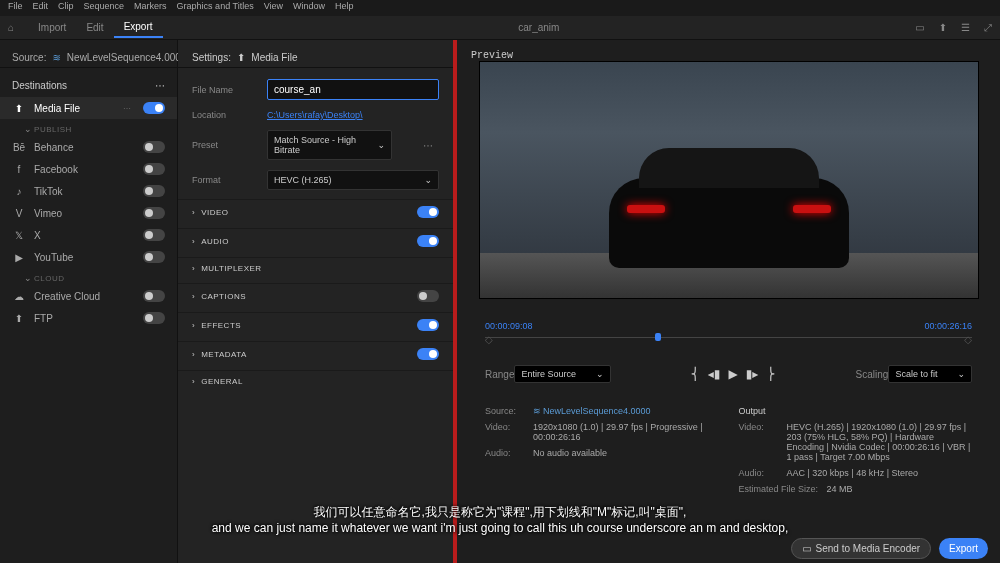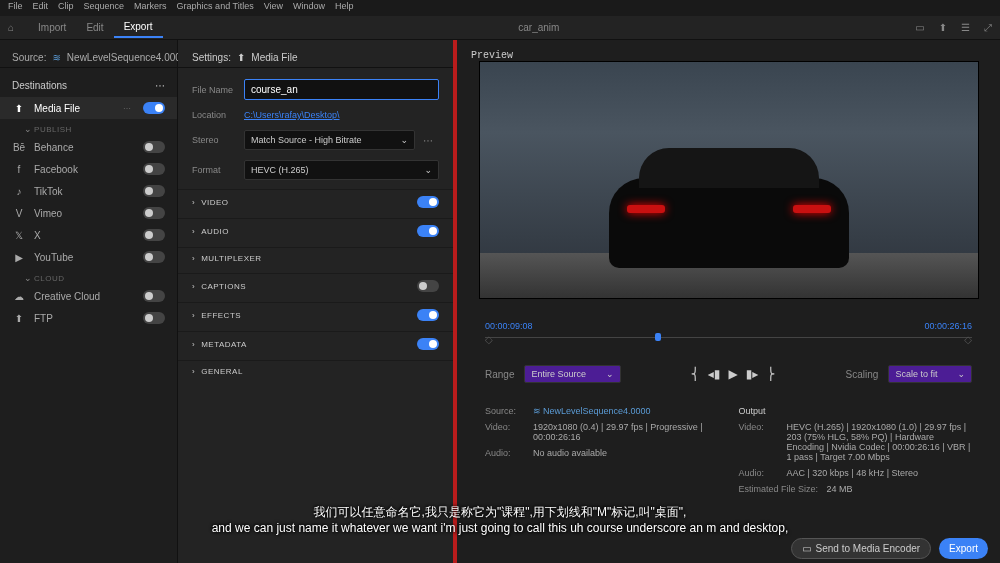--- a/index.html
+++ b/index.html
@@ -23,55 +23,55 @@
 .dest-item .spacer { flex: 1; }
 .dest-item .dots { color: #666; font-size: 8px; margin-right: 4px; }
 .toggle { width: 22px; height: 12px; background: #444; border-radius: 6px; position: relative; }
 .toggle.on { background: #3b82f6; }
 .toggle::after { content: ''; position: absolute; width: 8px; height: 8px; background: #ccc; border-radius: 50%; top: 2px; left: 2px; }
 .toggle.on::after { left: 12px; background: #fff; }
 .section-label { padding: 5px 12px 2px 24px; color: #666; font-size: 8px; letter-spacing: 0.5px; }
 .chev { color: #888; font-size: 9px; margin-right: 2px; }
 .mid-panel { width: 279px; background: #232323; padding: 8px 0; border-right: 4px solid #b91c1c; }
 .settings-row { padding: 4px 14px; display: flex; align-items: center; gap: 6px; color: #ccc; border-bottom: 1px solid #111; margin-bottom: 6px; }
-.form-row { display: flex; align-items: center; padding: 5px 14px; gap: 2px; }
+.form-row { display: flex; align-items: center; padding: 5px 14px; gap: 25px; }
 .form-label { width: 50px; color: #888; font-size: 9px; }
 .text-input { flex: 1; background: #111; border: 1px solid #3b82f6; padding: 4px 6px; color: #fff; font-size: 10px; border-radius: 2px; }
 .link-text { color: #3b82f6; font-size: 9px; text-decoration: underline; }
 .select-box { flex: 1; background: #111; border: 1px solid #333; padding: 4px 6px; color: #ccc; font-size: 9px; border-radius: 2px; display: flex; justify-content: space-between; align-items: center; }
 .more-dots { color: #888; padding: 0 6px; }
 .accordion { padding: 6px 14px; display: flex; align-items: center; gap: 6px; color: #ccc; font-size: 8px; letter-spacing: 0.5px; border-top: 1px solid #1a1a1a; margin-top:4px;}
 .accordion .spacer { flex: 1; }
 .right-panel { flex: 1; background: #1e1e1e; padding: 8px 14px; display: flex; flex-direction: column; }
 .preview-label { color: #ccc; padding: 2px 0 0 0; font-family: Liberation Mono, monospace; }
 .preview-box { width: 500px; height: 238px; background: linear-gradient(180deg, #3a4550 0%, #4a5560 30%, #2a3038 100%); margin: 0 auto; position: relative; border: 1px solid #000; }
 .car { position: absolute; bottom: 30px; left: 50%; transform: translateX(-50%); width: 240px; height: 90px; background: #0a0a0a; border-radius: 35px 35px 10px 10px; }
 .car::before { content: ''; position: absolute; top: -30px; left: 30px; right: 30px; height: 40px; background: #151515; border-radius: 30px 30px 0 0; }
 .taillight { position: absolute; width: 38px; height: 8px; background: #c91010; border-radius: 3px; bottom: 55px; box-shadow: 0 0 10px #ff0000; }
 .taillight.left { left: 18px; }
 .taillight.right { right: 18px; }
 .road { position: absolute; bottom: 0; left: 0; right: 0; height: 45px; background: linear-gradient(180deg, #555 0%, #333 100%); }
 .timeline-row { display: flex; justify-content: space-between; padding: 2px 14px; color: #3b82f6; font-size: 9px; margin-top: 20px; gap: 15px; }
 .scrubber { height: 14px; margin: 4px 14px; position: relative; border-top: 1px solid #444; }
 .scrubber-handle { position: absolute; top: -5px; left: 35%; width: 6px; height: 8px; background: #3b82f6; border-radius: 2px; }
-.controls-row { display: flex; align-items: center; padding: 4px 14px; gap: 10px; margin-top: 6px; }
+.controls-row { display: flex; align-items: center; padding: 4px 14px; margin-top: 6px; }
 .controls-row .label { color: #888; }
 .play-controls { display: flex; gap: 8px; color: #ccc; font-size: 12px; margin: 0 auto; }
 .play-controls span { cursor: pointer; }
 .meta-section { display: flex; gap: 20px; padding: 8px 14px; margin-top: 8px; }
 .meta-col { flex: 1; }
 .meta-row { display: flex; gap: 8px; padding: 3px 0; font-size: 9px; }
 .meta-label { width: 40px; color: #888; }
 .meta-val { color: #aaa; flex: 1; }
 .subtitle-overlay { position: absolute; bottom: 28px; left: 0; right: 0; text-align: center; color: #fff; font-size: 12px; text-shadow: 1px 1px 3px #000, -1px -1px 3px #000; pointer-events: none; z-index: 100; }
 .bottom-buttons { position: absolute; bottom: 4px; right: 12px; display: flex; gap: 8px; z-index: 50; }
 .btn { padding: 4px 10px; border-radius: 12px; font-size: 10px; border: none; cursor: pointer; display: flex; align-items: center; gap: 4px; }
 .btn-secondary { background: #333; color: #ccc; border: 1px solid #555; }
 .btn-primary { background: #3b82f6; color: #fff; }
-.mini-select { background: #4c1d95; border: 1px solid #333; padding: 3px 6px; color: #ccc; font-size: 9px; border-radius: 2px; display: flex; justify-content: space-between; align-items: center; gap: 20px; }
+.mini-select { background: #000000; border: 1px solid #333; padding: 3px 6px; color: #ccc; font-size: 9px; border-radius: 2px; display: flex; justify-content: space-between; align-items: center; gap: 20px; }
 </style>
 </head>
 <body>
 
 <div class="menubar">
   <span>File</span>
   <span>Edit</span>
   <span>Clip</span>
   <span>Sequence</span>
   <span>Markers</span>
@@ -174,21 +174,21 @@
     </div>
     <div class="form-row">
       <span class="form-label">File Name</span>
       <input class="text-input" value="course_an" style="">
     </div>
     <div class="form-row">
       <span class="form-label">Location</span>
       <span class="link-text">C:\Users\rafay\Desktop\</span>
     </div>
     <div class="form-row">
-      <span class="form-label">Stereo</span>
+      <span class="form-label">Preset</span>
       <div class="select-box">
           <span>Match Source - High Bitrate</span>
           <span>⌄</span>
         </div>
       <span class="more-dots">⋯</span>
     </div>
     <div class="form-row">
       <span class="form-label">Format</span>
       <div class="select-box">
           <span>HEVC (H.265)</span>
@@ -275,21 +275,21 @@
         </div>
     </div>
     <div class="meta-section">
       <div class="meta-col">
         <div class="meta-row">
             <span class="meta-label">Source:</span>
             <span class="meta-val" style="color:#5b9bd5">≋ <span>NewLevelSequence4.0000</span></span>
           </div>
         <div class="meta-row">
             <span class="meta-label">Video:</span>
-            <span class="meta-val">1920x1080 (0.4) | 29.97 fps | Progressive | 00:00:26:16</span>
+            <span class="meta-val">1920x1080 (1.0) | 29.97 fps | Progressive | 00:00:26:16</span>
           </div>
         <div class="meta-row">
             <span class="meta-label">Audio:</span>
             <span class="meta-val">No audio available</span>
           </div>
       </div>
       <div class="meta-col">
         <div class="meta-row">
             <span class="meta-val" style="color:#ccc">Output</span>
           </div>

